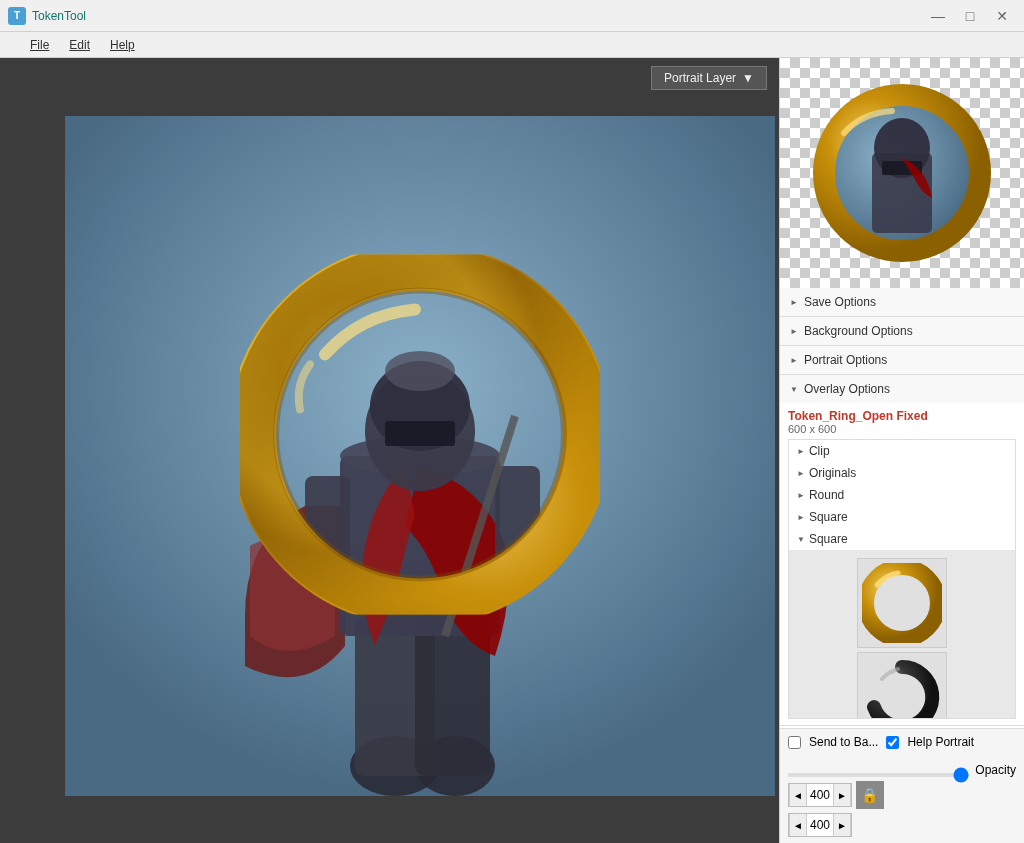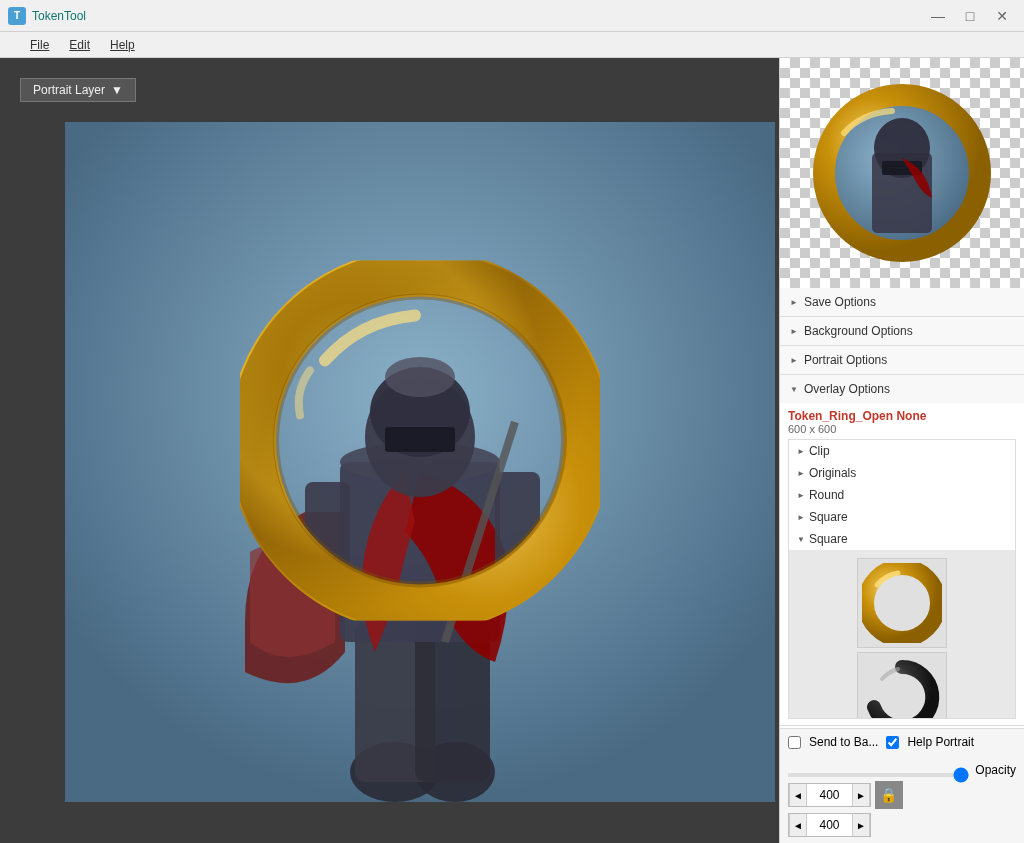--- a/index.html
+++ b/index.html
@@ -87,22 +87,22 @@
     
     #canvas-area {
       width: 779px;
       background: #3c3c3c;
       position: relative;
       display: flex;
       flex-direction: column;
     }
     #canvas-toolbar {
       display: flex;
-      padding: 8px 20px;
-      margin-top: 12px;
+      justify-content: flex-end;
+      padding: 8px 12px;
     }
     #portrait-layer-btn {
       background: #555;
       color: #eee;
       border: 1px solid #777;
       padding: 4px 12px;
       cursor: pointer;
       font-size: 12px;
       display: flex;
       align-items: center;
@@ -255,21 +255,21 @@
       margin-top: 4px;
     }
     .spinbox {
       display: flex;
       align-items: center;
       border: 1px solid #bbb;
       background: white;
       height: 24px;
     }
     .spinbox-val {
-      width: 45px;
+      width: 26px;
       text-align: center;
       font-size: 12px;
       padding: 2px;
       border: none;
       outline: none;
     }
     .spinbox-btn {
       width: 18px;
       height: 22px;
       border: none;
@@ -460,21 +460,21 @@
           <span>Portrait Options</span>
         </div>
       </div>
 
       <div class="options-section">
         <div class="options-header">
           <span class="options-arrow">▼</span>
           <span>Overlay Options</span>
         </div>
         <div id="overlay-content">
-          <div class="overlay-filename">Token_Ring_Open None</div>
+          <div class="overlay-filename">Token_Ring_Open Fixed</div>
           <div class="overlay-dims">600 x 600</div>
           <div id="overlay-list">
 
             <div class="overlay-category">
               <span class="overlay-category-arrow">►</span>
               <span>Clip</span>
             </div>
             <div class="overlay-category">
               <span class="overlay-category-arrow">►</span>
               <span>Originals</span>

